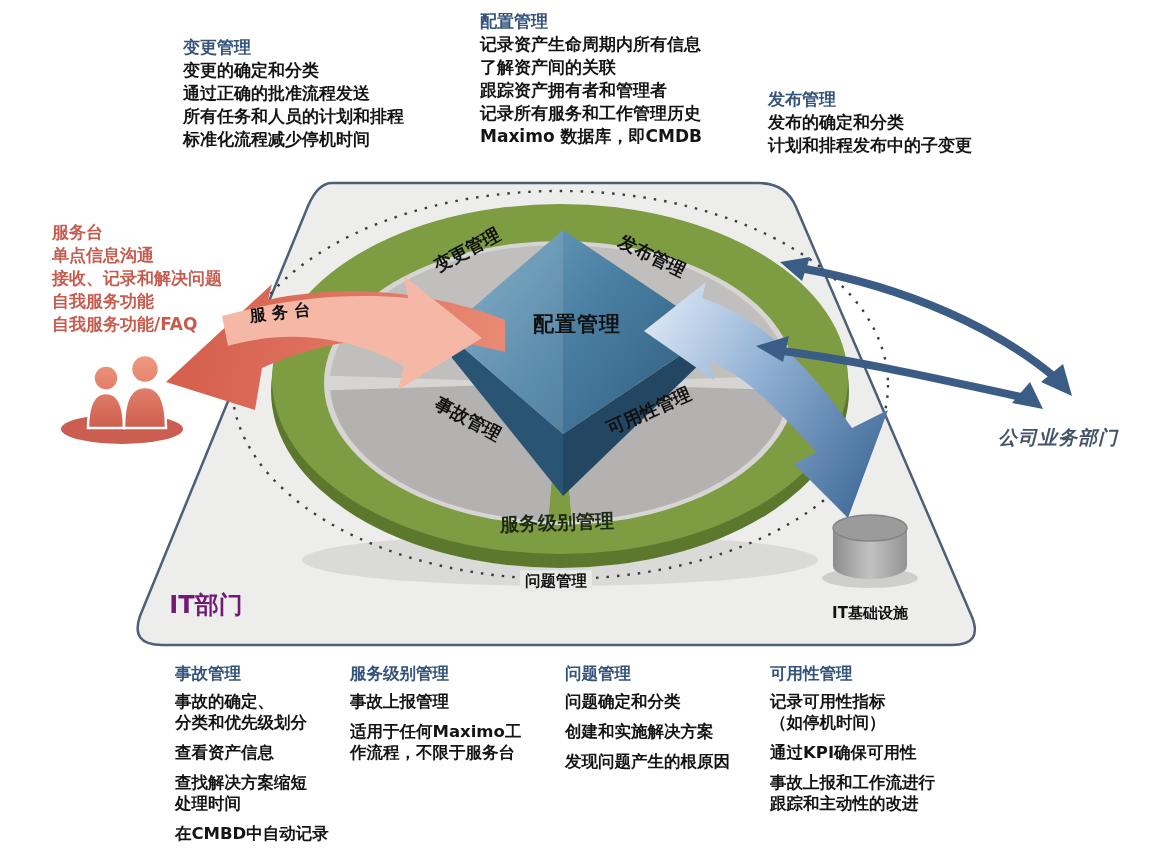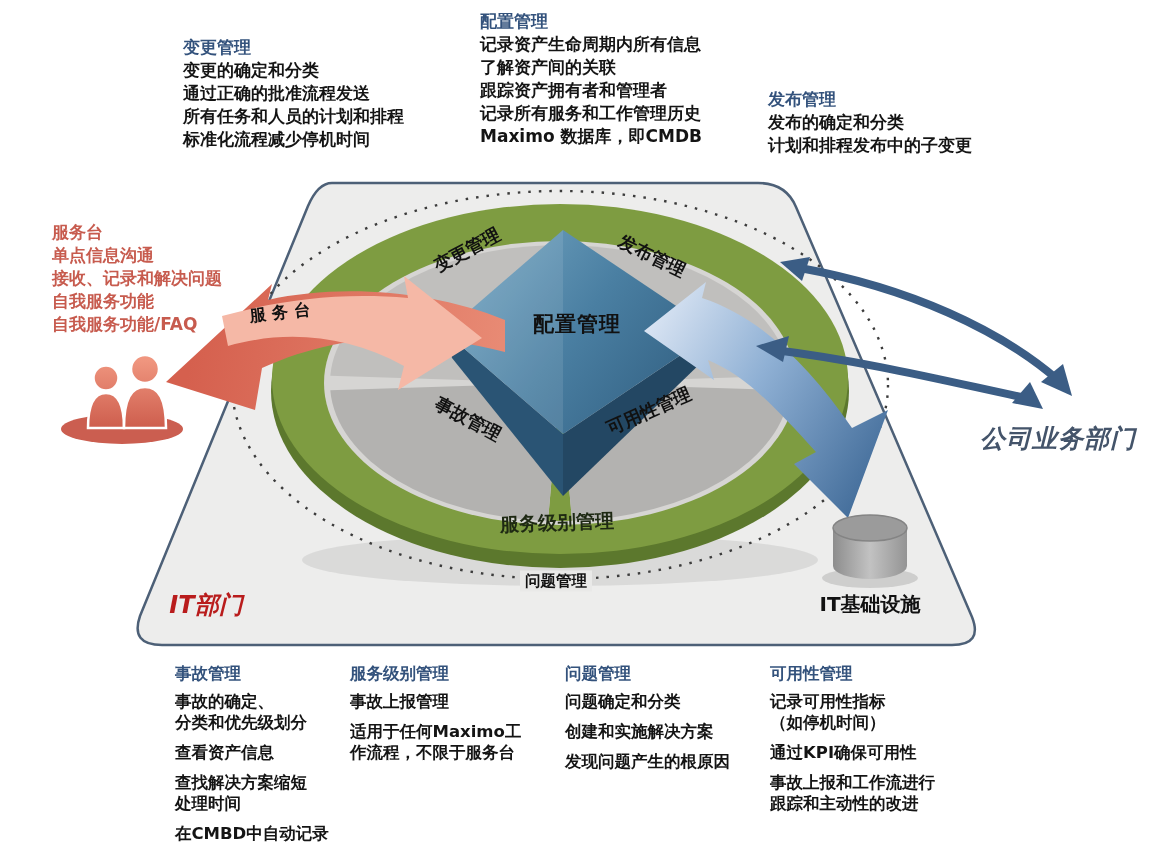--- a/index.html
+++ b/index.html
@@ -15,23 +15,23 @@
   .bb .tb-title{font-weight:700;color:#33527c;margin-bottom:7px;}
   .para{white-space:pre-line;margin:0 0 9px 0;}
 
   
   .dl{position:absolute;transform:translate(-50%,-50%);font-weight:700;color:#111;white-space:nowrap;}
   .dl.seg{font-size:18px;}
   .dl.center{font-size:21px;letter-spacing:1px;}
   .dl.ring{font-size:19px;color:#1e2913;}
   .dl.dotted{font-size:15.5px;background:#e9e9e8;padding:0 5px;}
   .dl.deskarrow{font-size:16.5px;}
-  .dl.itdept{font-size:24px;font-style:italic;color:#b91c1c;}
-  .dl.itinfra{font-size:20px;}
-  .dl.business{font-size:25px;font-style:italic;color:#44546a;letter-spacing:1px;text-align:right;}
+  .dl.itdept{font-size:24px;color:#701a75;}
+  .dl.itinfra{font-size:15px;margin-top:9px;}
+  .dl.business{font-size:19px;font-style:italic;color:#44546a;letter-spacing:1px;text-align:right;}
 </style>
 </head>
 <body>
 
 <div class="stage">
 
   <svg width="1153" height="849" viewBox="0 0 1153 849">
     <defs>
       <linearGradient id="diamondGrad" x1="445" y1="235" x2="700" y2="430" gradientUnits="userSpaceOnUse">
         <stop offset="0" stop-color="#79aac6"></stop>

